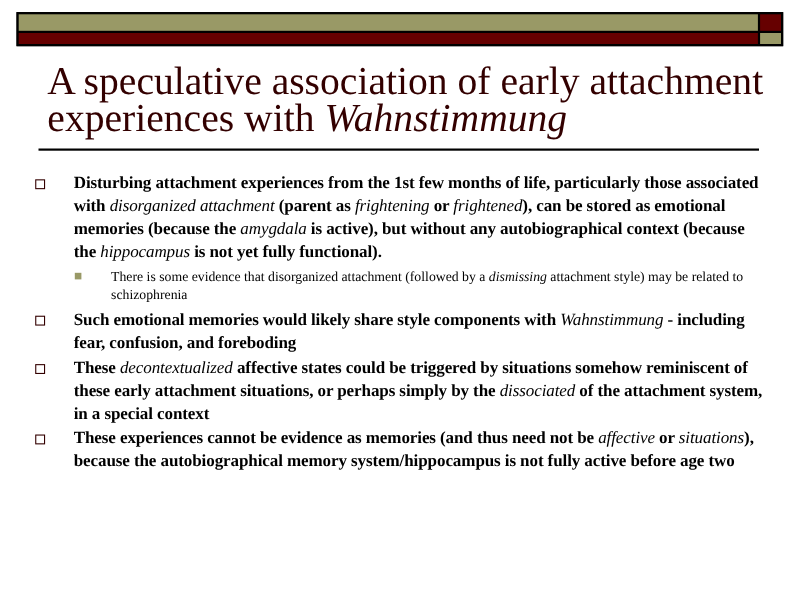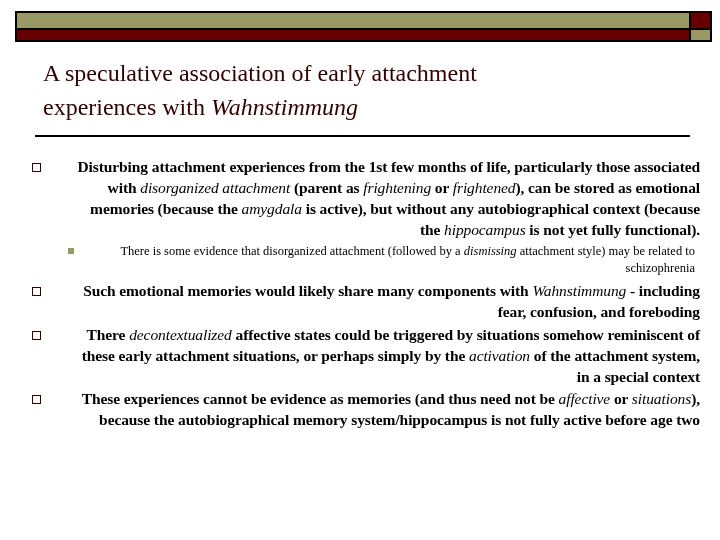--- a/index.html
+++ b/index.html
@@ -28,41 +28,40 @@
     .hb-tl { left: 0; top: 0; width: 672px; height: 15px; background: #999966; }
     .hb-tr { left: 674px; top: 0; width: 19px; height: 15px; background: #660000; }
     .hb-bl { left: 0; top: 17px; width: 672px; height: 10px; background: #660000; }
     .hb-br { left: 674px; top: 17px; width: 19px; height: 10px; background: #999966; }
 
     .title {
       position: absolute;
       left: 43px;
       top: 56px;
       width: 660px;
-      font-size: 24px;
+      font-size: 36px;
       line-height: 34px;
       color: #330000;
       margin: 0;
       font-weight: normal;
     }
     .title-rule {
       position: absolute;
       left: 35px;
       top: 135px;
       width: 655px;
       height: 2px;
       background: #000;
     }
 
     .content {
       position: absolute;
       left: 0;
       top: 156px;
       width: 720px;
-      text-align: right;
     }
     .l1 {
       position: relative;
       padding-left: 67px;
       padding-right: 20px;
       font-size: 15.5px;
       line-height: 21px;
       color: #000;
       font-weight: bold;
       letter-spacing: -0.1px;
@@ -123,29 +122,29 @@
     <span><span>Disturbing attachment experiences from the 1st few months of life, particularly those associated with </span><em>disorganized attachment</em><span> (parent as </span><em>frightening</em><span> or </span><em>frightened</em><span>), can be stored as emotional memories (because the </span><em>amygdala</em><span> is active), but without any autobiographical context (because the </span><em>hippocampus</em><span> is not yet fully functional).</span></span>
   </div>
 
   <div class="l2">
     <span class="bullet-fill"></span>
     <span><span>There is some evidence that disorganized attachment (followed by a </span><em>dismissing</em><span> attachment style) may be related to schizophrenia</span></span>
   </div>
 
   <div class="l1">
     <span class="bullet-sq"></span>
-    <span><span>Such emotional memories would likely share many components with </span><em>Wahnstimmung</em><span> - including fear, confusion, and foreboding</span></span>
+    <span><span>Such emotional memories would likely share style components with </span><em>Wahnstimmung</em><span> - including fear, confusion, and foreboding</span></span>
   </div>
   <div class="gap"></div>
 
   <div class="gap"></div>
 
   <div class="l1">
     <span class="bullet-sq"></span>
-    <span><span>There </span><em>decontextualized</em><span> affective states could be triggered by situations somehow reminiscent of these early attachment situations, or perhaps simply by the </span><em>activation</em><span> of the attachment system, in a special context</span></span>
+    <span><span>These </span><em>decontextualized</em><span> affective states could be triggered by situations somehow reminiscent of these early attachment situations, or perhaps simply by the </span><em>dissociated</em><span> of the attachment system, in a special context</span></span>
   </div>
   <div class="gap"></div>
 
   <div class="l1">
     <span class="bullet-sq"></span>
     <span><span>These experiences cannot be evidence as memories (and thus need not be </span><em>affective</em><span>  or </span><em>situations</em><span>), because the autobiographical memory system/hippocampus is not fully active before age two</span></span>
   </div>
 
 </div>
 

